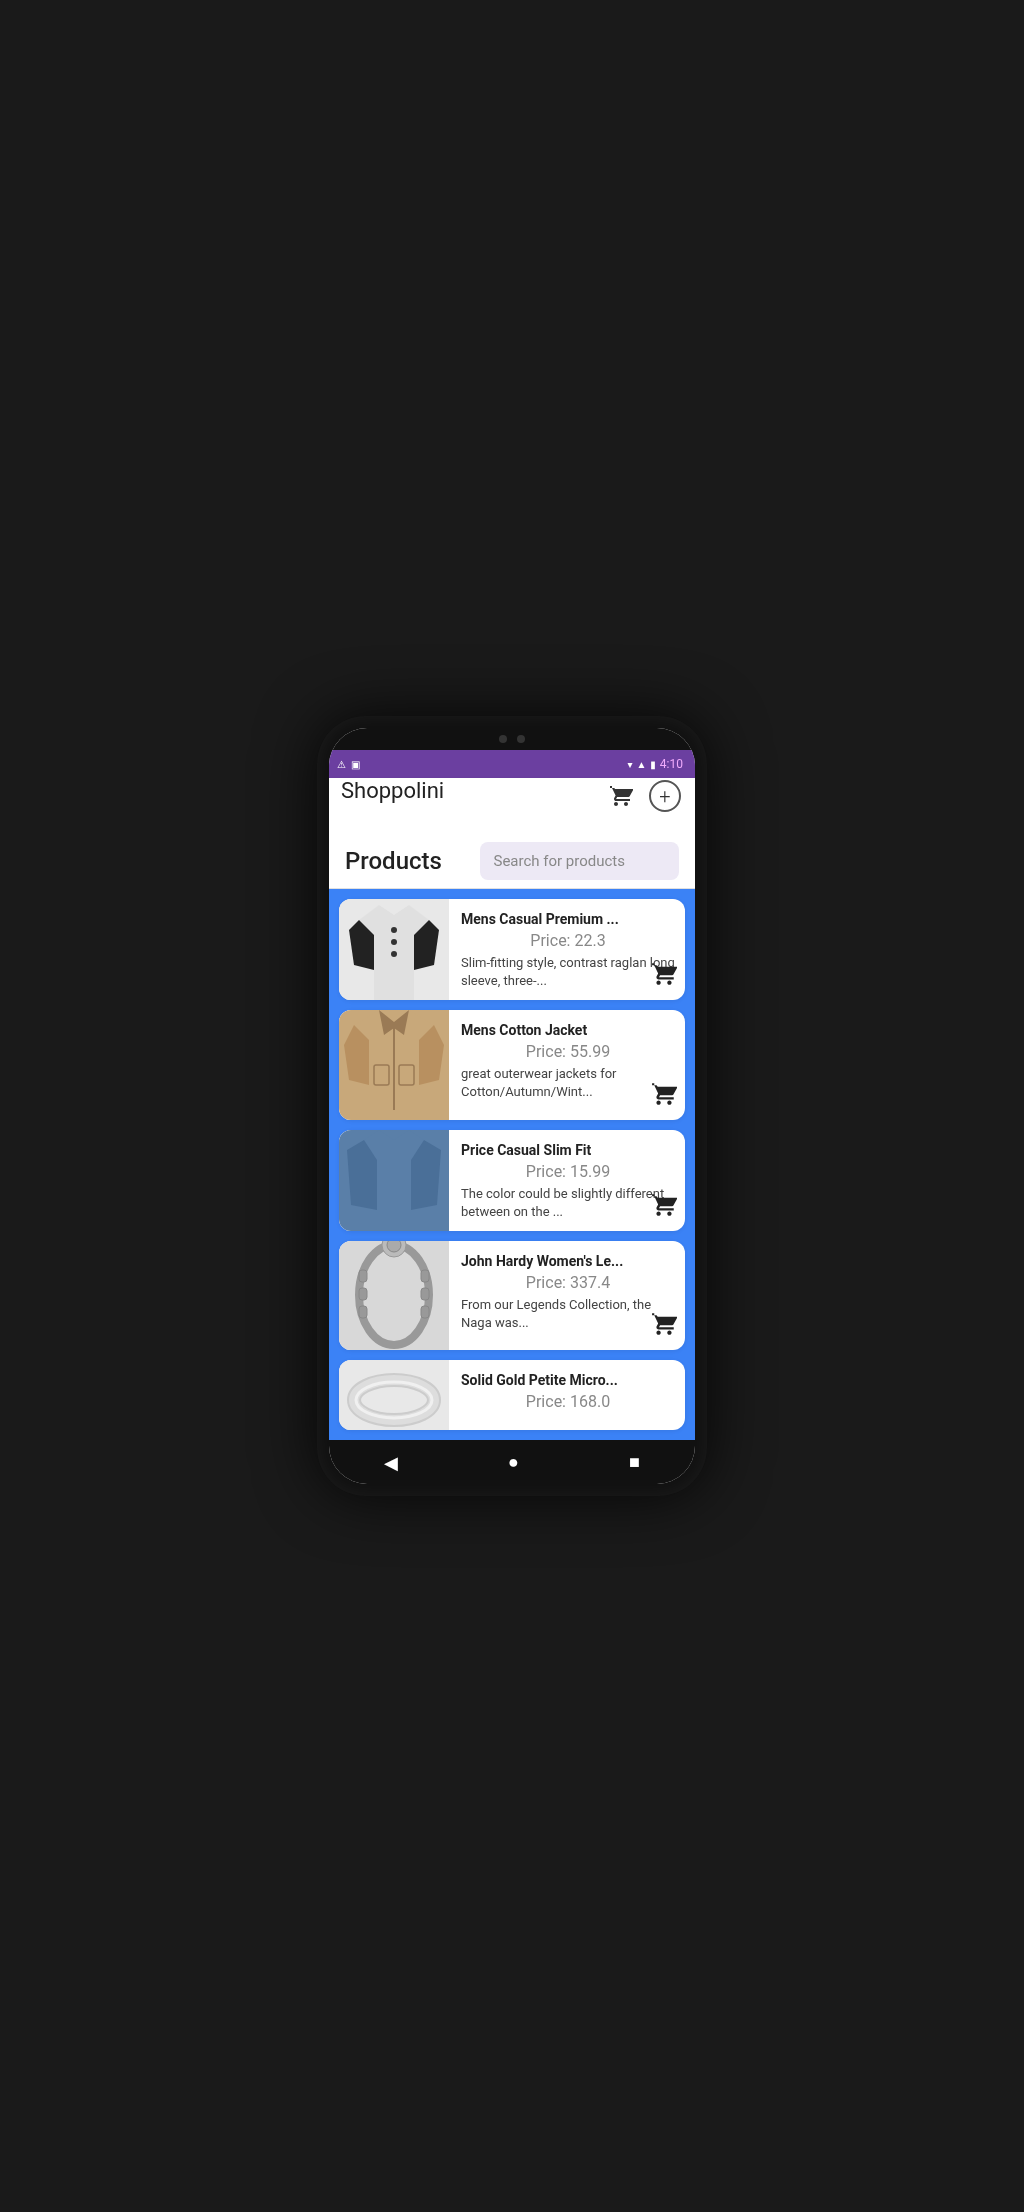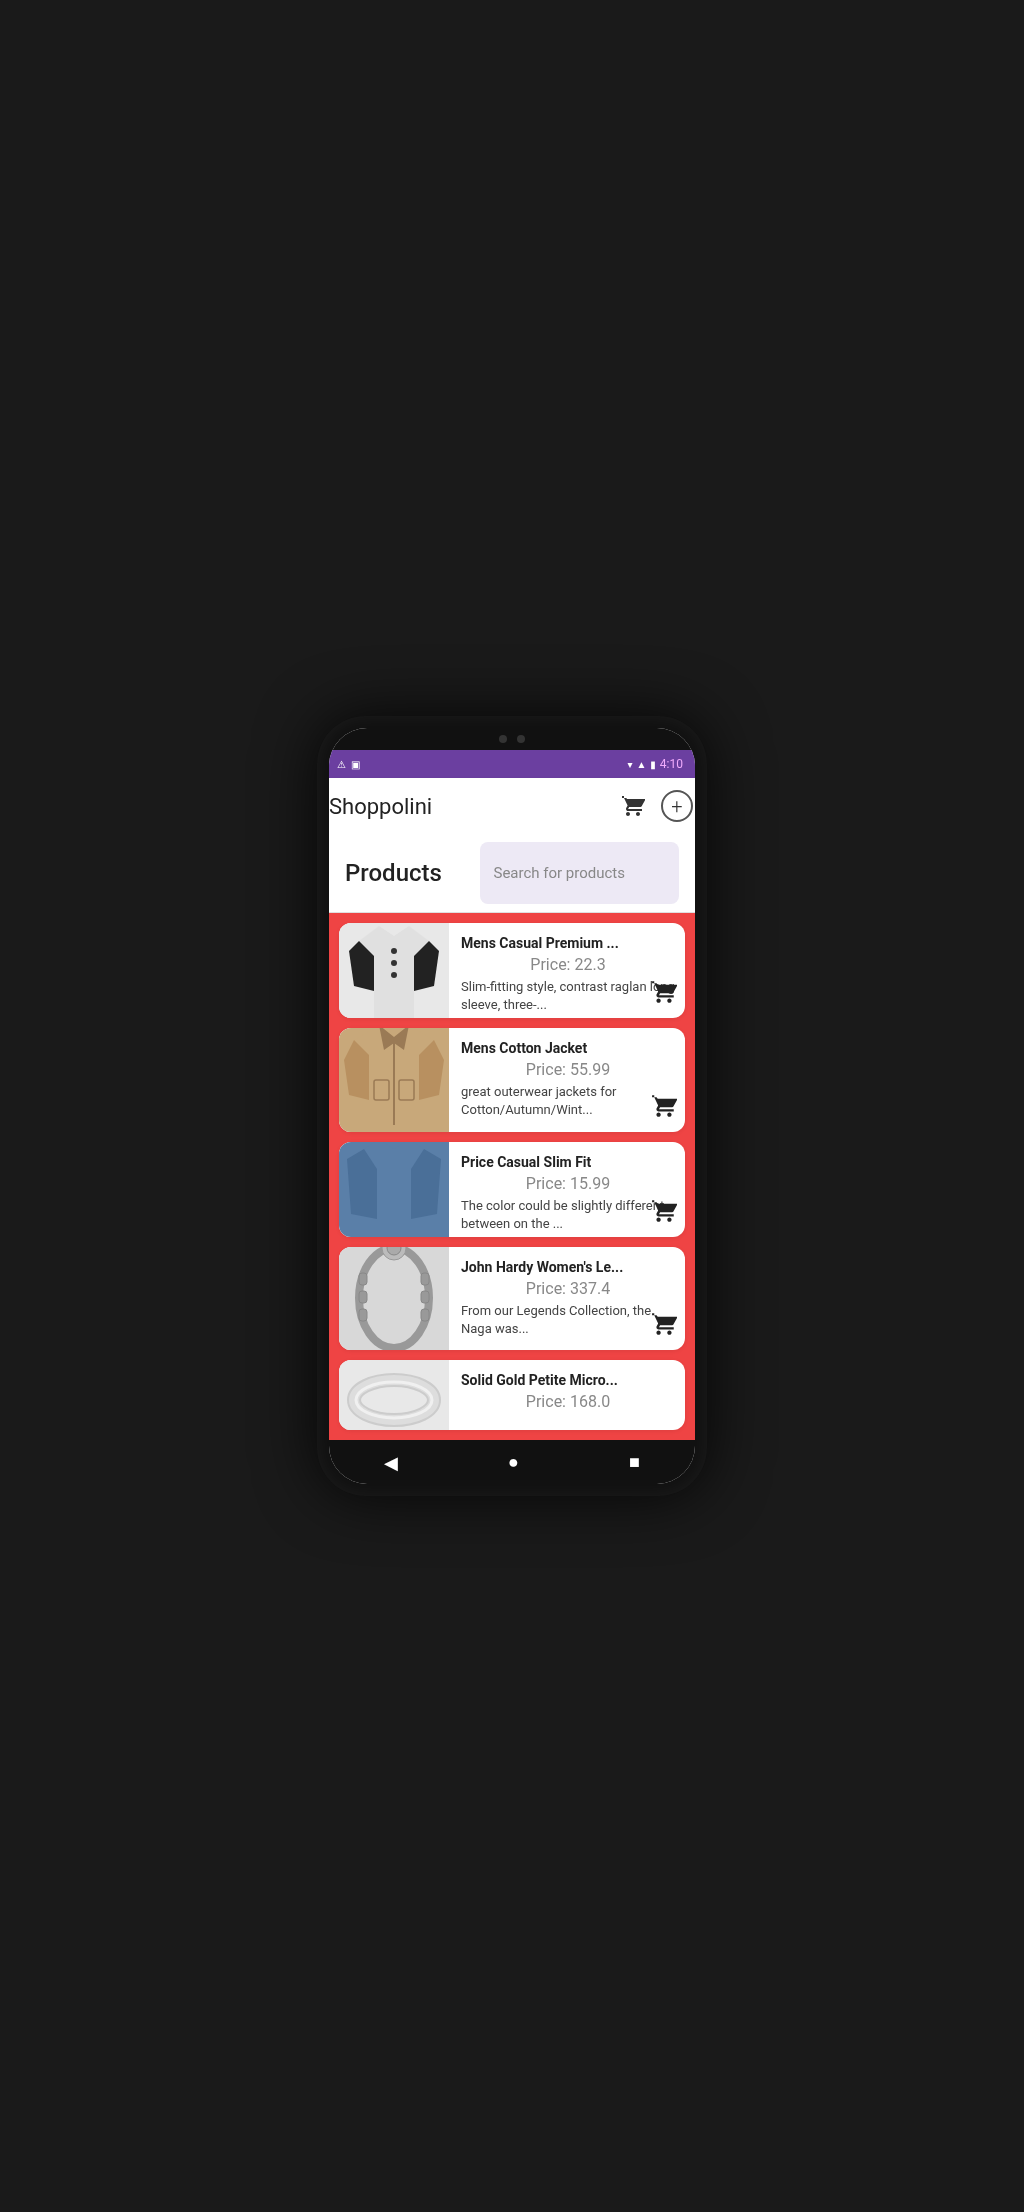--- a/index.html
+++ b/index.html
@@ -72,23 +72,23 @@
       width: 8px;
       height: 8px;
       border-radius: 50%;
       background: #333;
     }
     
     .app-bar {
       background: white;
       height: 56px;
       display: flex;
-      align-items: center;
+      align-items: flex-start;
       justify-content: space-between;
-      padding: 0 0;
+      padding: 0 12px;
       flex-shrink: 0;
       box-shadow: 0 1px 3px rgba(0,0,0,0.1);
     }
     .app-title {
       font-size: 22px;
       font-weight: 400;
       color: #222;
     }
     .app-bar-actions {
       display: flex;
@@ -128,34 +128,34 @@
     .products-label {
       font-size: 24px;
       font-weight: 500;
       color: #222;
       flex: 1;
     }
     .search-box {
       flex: 1.4;
       background: #ede9f5;
       border-radius: 8px;
-      padding: 22px 14px;
+      padding: 10px 14px;
       font-size: 15px;
       color: #888;
       cursor: text;
     }
     
     .product-list {
       flex: 1;
       overflow-y: auto;
       padding: 10px 10px;
       display: flex;
       flex-direction: column;
       gap: 10px;
-      background: #ef4444;
+      background: #3b82f6;
     }
     .product-card {
       background: white;
       border-radius: 12px;
       display: flex;
       align-items: stretch;
       box-shadow: 0 1px 4px rgba(0,0,0,0.08);
       overflow: hidden;
       cursor: pointer;
     }

